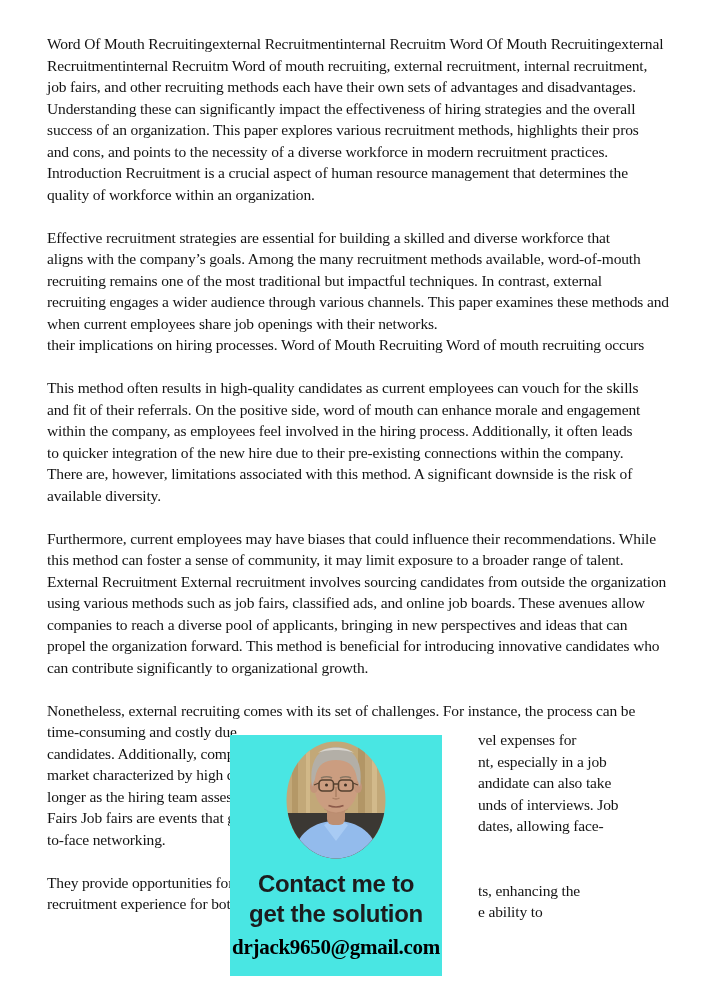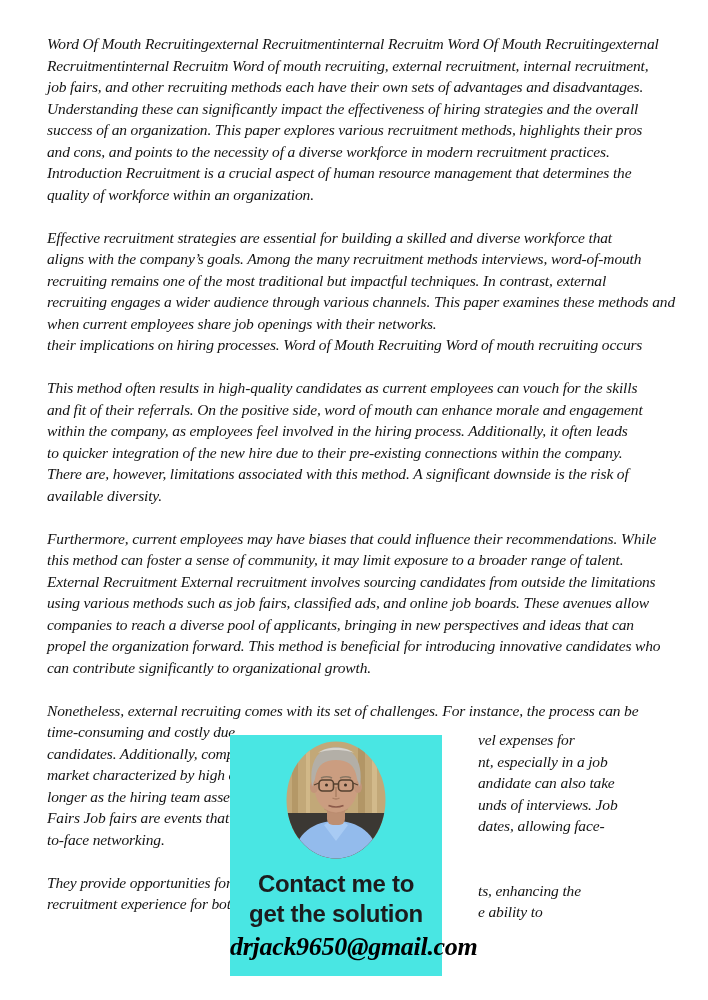--- a/index.html
+++ b/index.html
@@ -24,21 +24,20 @@
     left: 47px;
     top: 33px;
     width: 616px;
     color: #131313;
     font-size: 15.5px;
     line-height: 21.5px;
     letter-spacing: -0.15px;
   }
   .paragraph {
     margin: 0 0 21.5px 0;
-    font-style: italic;
   }
   .line {
     position: relative;
     height: 21.5px;
     white-space: nowrap;
   }
   .frag-right {
     position: absolute;
     left: 431px;
     top: 8px;
@@ -69,63 +68,62 @@
     font-weight: 700;
     font-size: 24px;
     line-height: 30px;
     color: #1c1c1e;
     letter-spacing: -0.3px;
   }
   .ad-email {
     margin-top: 4px;
     font-family: "Liberation Serif", serif;
     font-weight: 700;
-    font-size: 26px;
+    font-size: 21px;
     line-height: 28px;
     color: #000000;
     letter-spacing: -0.3px;
-    font-style: italic;
   }
 </style>
 </head>
 <body>
 
 <div class="page">
 
   <div class="doc" id="doc">
       <div class="paragraph">
         <div class="line">Word Of Mouth Recruitingexternal Recruitmentinternal Recruitm Word Of Mouth Recruitingexternal</div>
         <div class="line">Recruitmentinternal Recruitm Word of mouth recruiting, external recruitment, internal recruitment,</div>
         <div class="line">job fairs, and other recruiting methods each have their own sets of advantages and disadvantages.</div>
         <div class="line">Understanding these can significantly impact the effectiveness of hiring strategies and the overall</div>
         <div class="line">success of an organization. This paper explores various recruitment methods, highlights their pros</div>
         <div class="line">and cons, and points to the necessity of a diverse workforce in modern recruitment practices.</div>
         <div class="line">Introduction Recruitment is a crucial aspect of human resource management that determines the</div>
         <div class="line">quality of workforce within an organization.</div>
       </div>
       <div class="paragraph">
         <div class="line">Effective recruitment strategies are essential for building a skilled and diverse workforce that</div>
-        <div class="line">aligns with the company’s goals. Among the many recruitment methods interviews, word-of-mouth</div>
+        <div class="line">aligns with the company’s goals. Among the many recruitment methods available, word-of-mouth</div>
         <div class="line">recruiting remains one of the most traditional but impactful techniques. In contrast, external</div>
         <div class="line">recruiting engages a wider audience through various channels. This paper examines these methods and</div>
         <div class="line">when current employees share job openings with their networks.</div>
         <div class="line">their implications on hiring processes. Word of Mouth Recruiting Word of mouth recruiting occurs</div>
       </div>
       <div class="paragraph">
         <div class="line">This method often results in high-quality candidates as current employees can vouch for the skills</div>
         <div class="line">and fit of their referrals. On the positive side, word of mouth can enhance morale and engagement</div>
         <div class="line">within the company, as employees feel involved in the hiring process. Additionally, it often leads</div>
         <div class="line">to quicker integration of the new hire due to their pre-existing connections within the company.</div>
         <div class="line">There are, however, limitations associated with this method. A significant downside is the risk of</div>
         <div class="line">available diversity.</div>
       </div>
       <div class="paragraph">
         <div class="line">Furthermore, current employees may have biases that could influence their recommendations. While</div>
         <div class="line">this method can foster a sense of community, it may limit exposure to a broader range of talent.</div>
-        <div class="line">External Recruitment External recruitment involves sourcing candidates from outside the limitations</div>
+        <div class="line">External Recruitment External recruitment involves sourcing candidates from outside the organization</div>
         <div class="line">using various methods such as job fairs, classified ads, and online job boards. These avenues allow</div>
         <div class="line">companies to reach a diverse pool of applicants, bringing in new perspectives and ideas that can</div>
         <div class="line">propel the organization forward. This method is beneficial for introducing innovative candidates who</div>
         <div class="line">can contribute significantly to organizational growth.</div>
       </div>
       <div class="paragraph">
         <div class="line">Nonetheless, external recruiting comes with its set of challenges. For instance, the process can be</div>
         <div class="line"><span class="frag-left">time-consuming and costly due</span><span class="frag-right">vel expenses for</span></div>
         <div class="line"><span class="frag-left">candidates. Additionally, compa</span><span class="frag-right">nt, especially in a job</span></div>
         <div class="line"><span class="frag-left">market characterized by high de</span><span class="frag-right">andidate can also take</span></div>

